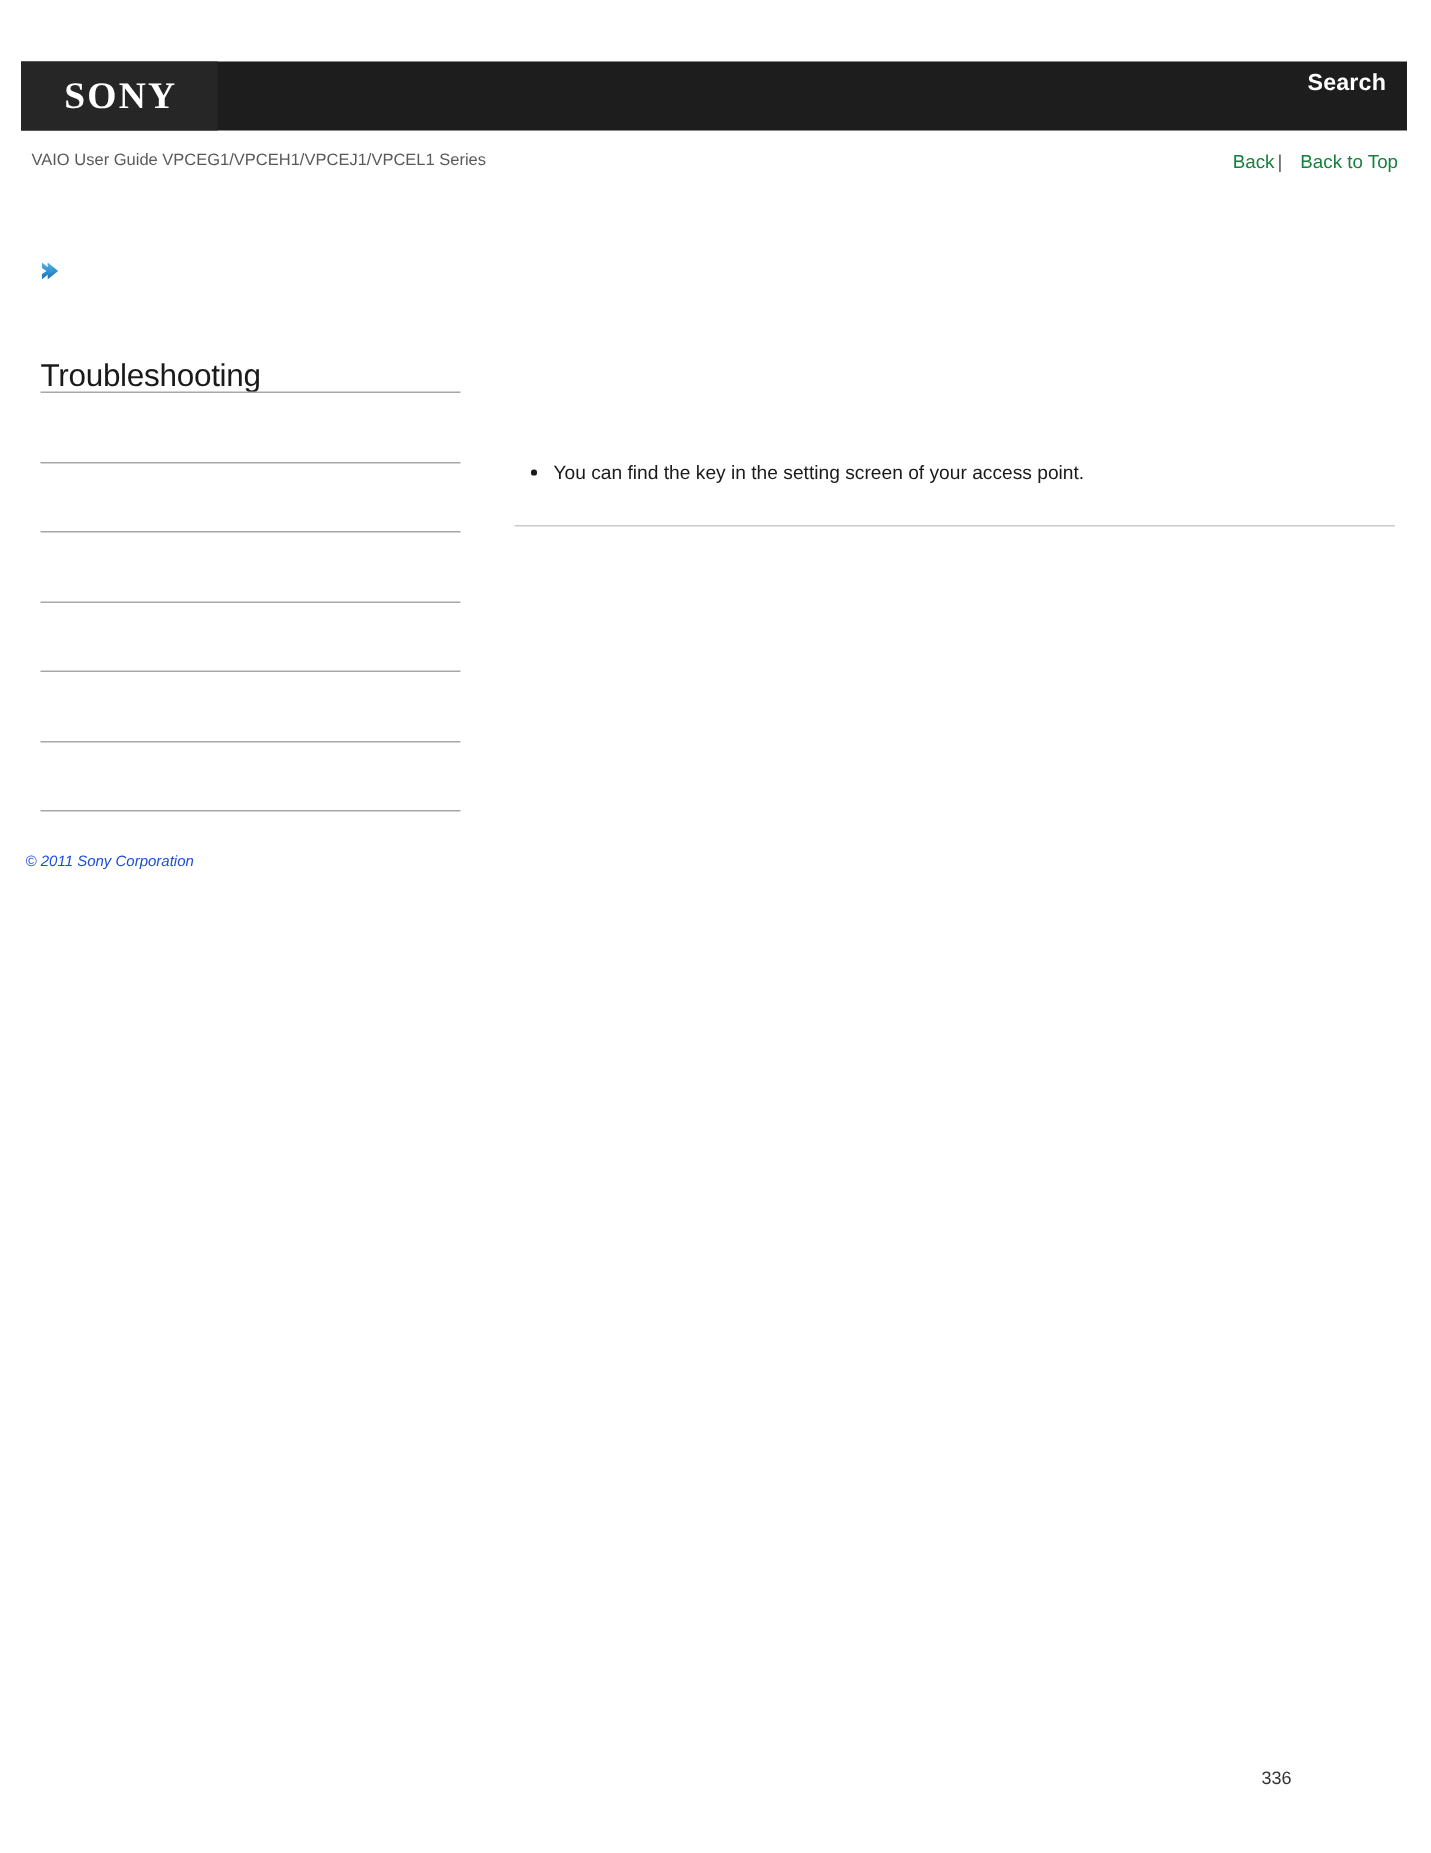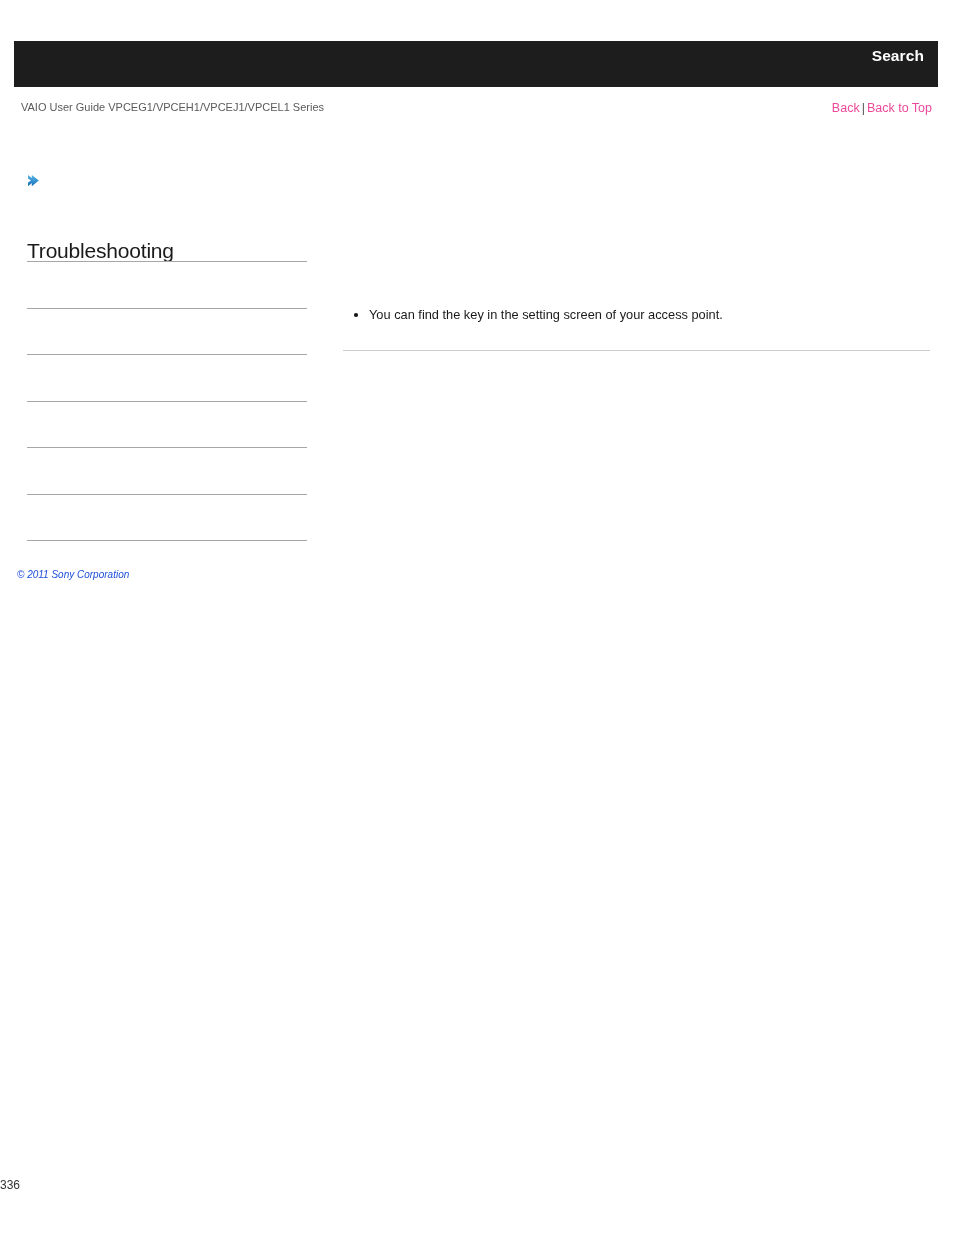--- a/index.html
+++ b/index.html
@@ -75,22 +75,23 @@
     white-space: nowrap;
   }
   .nav-links {
     position: absolute;
     right: 22px;
     top: 0;
     font-size: 12.5px;
     white-space: nowrap;
   }
   .nav-links a {
-    color: #ec4899;
+    color: #15803d;
     text-decoration: none;
+    margin-left: 10px;
   }
   .nav-links .sep {
     color: #555555;
     padding: 0 2px;
   }
 
   
   .left-col {
     position: absolute;
     left: 0;
@@ -189,29 +190,32 @@
     height: 1px;
     background: #cccccc;
   }
 
   
   .page-number {
     position: absolute;
     left: 0;
     top: 1178px;
     width: 861px;
-    text-align: left;
+    text-align: right;
     font-size: 12px;
     color: #333333;
   }
 </style>
 </head>
 <body>
 
 <div class="header-bar">
+  <div class="sony-logo-block">
+    <span class="sony-wordmark">SONY</span>
+  </div>
   <div class="search-label">
     <span>Search</span>
   </div>
 </div>
 
 <div class="subheader">
   <div class="guide-title">VAIO User Guide VPCEG1/VPCEH1/VPCEJ1/VPCEL1 Series</div>
   <div class="nav-links">
     <a href="#">Back</a><span class="sep">|</span><a href="#">Back to Top</a>
   </div>

